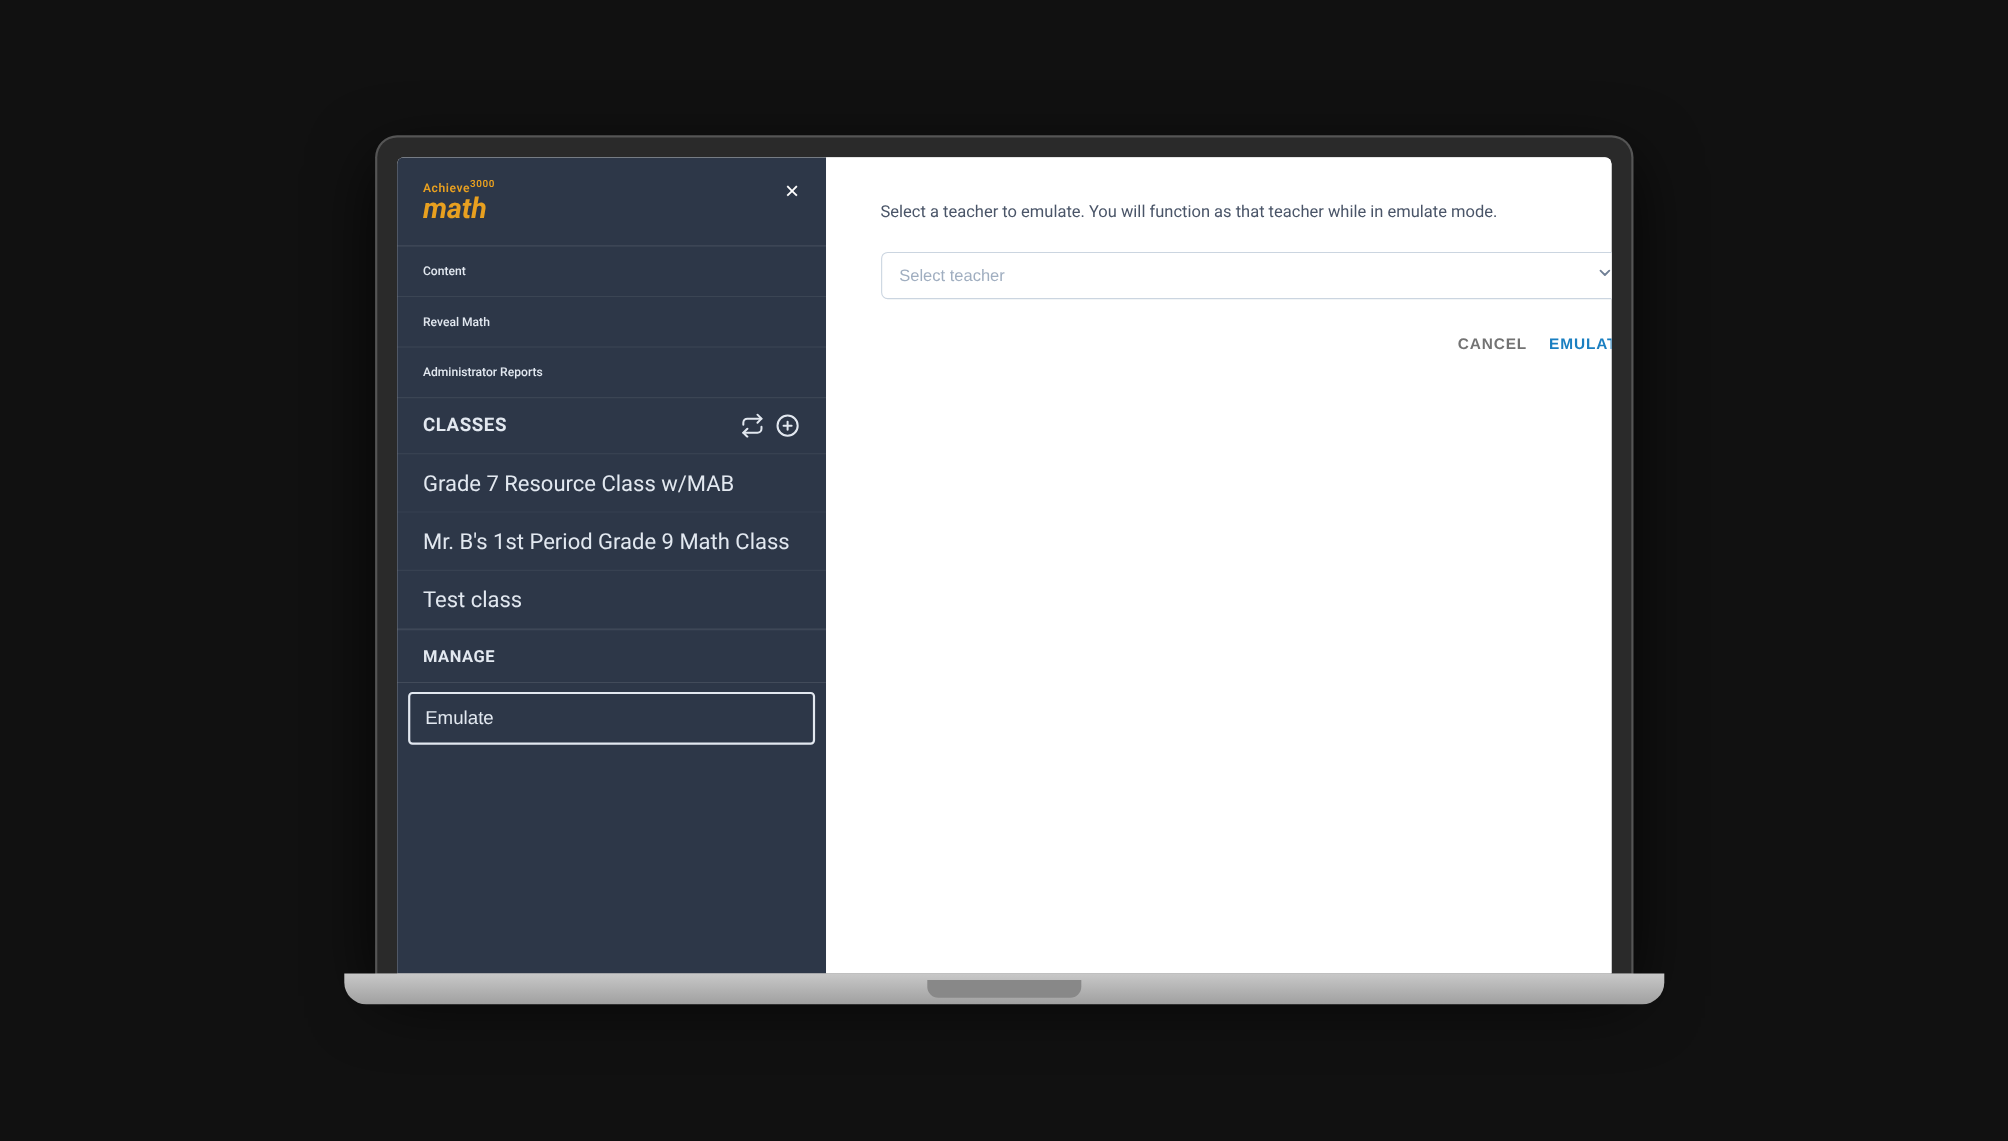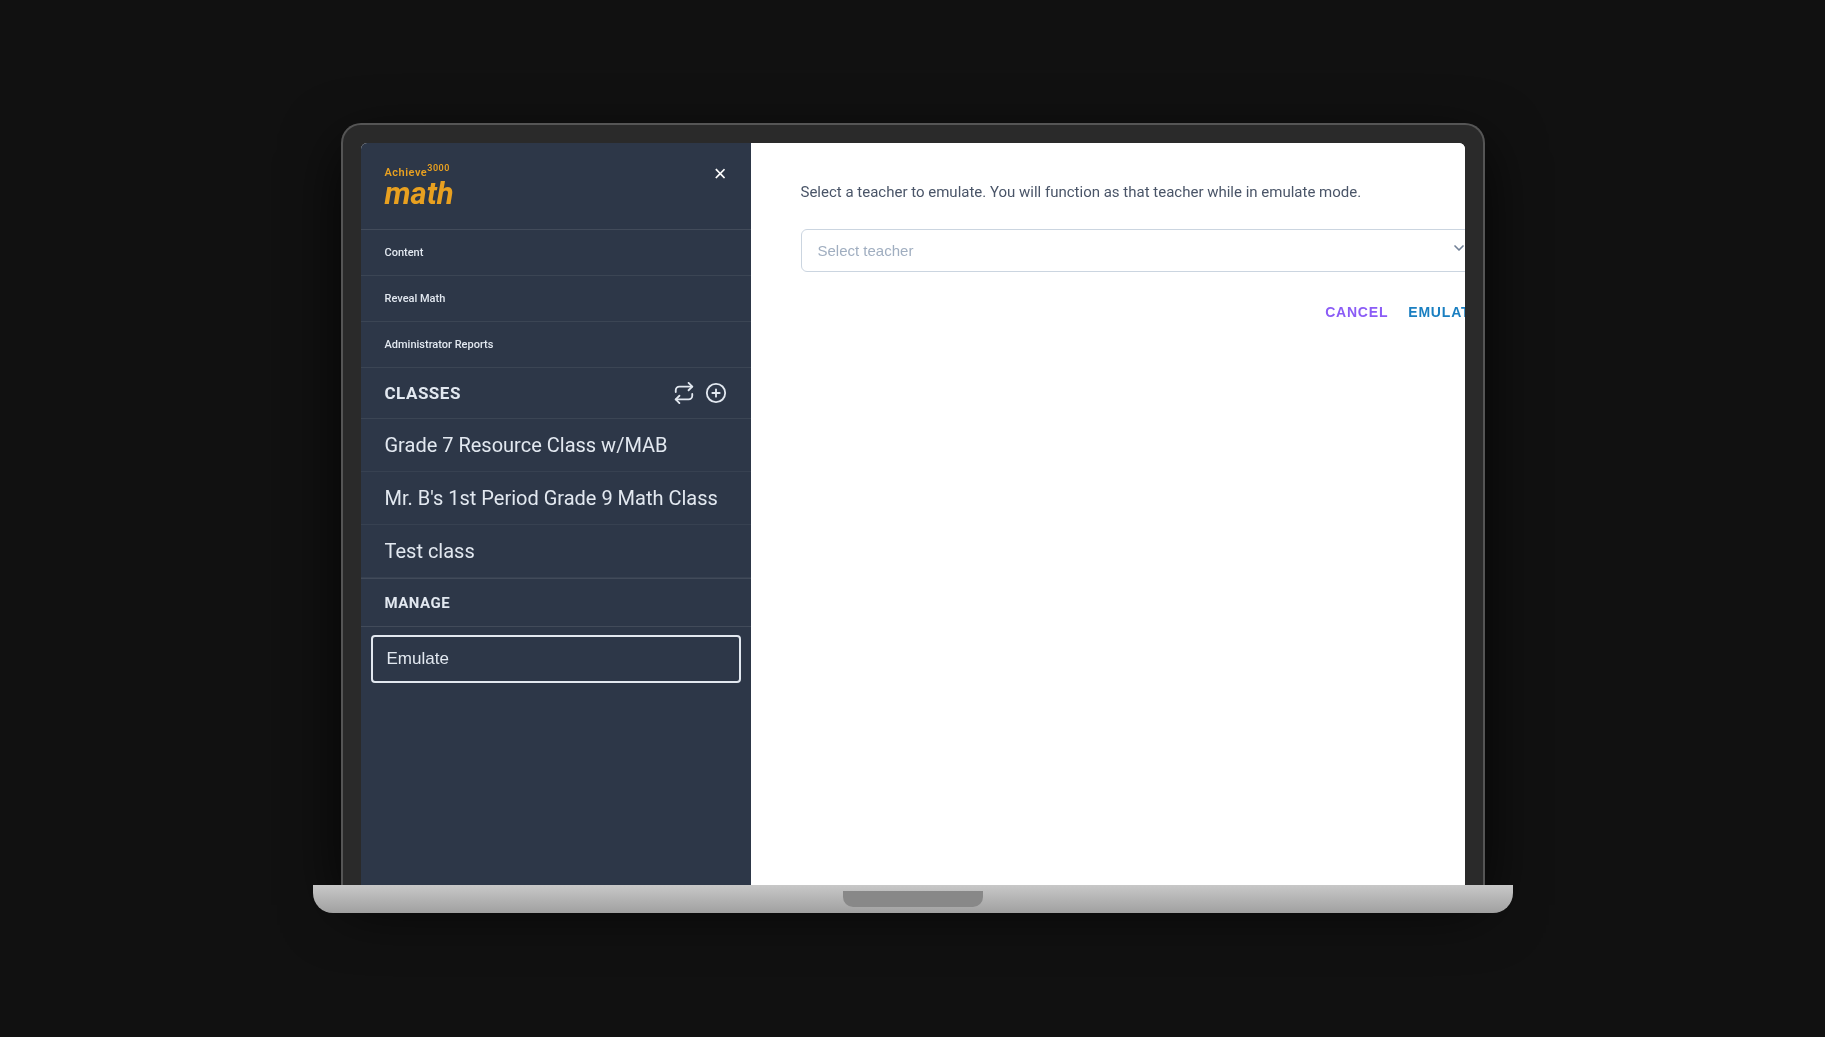--- a/index.html
+++ b/index.html
@@ -80,21 +80,21 @@
       color: #e8a020;
       letter-spacing: 0.5px;
     }
 
     .logo-achieve span.three-thousand {
       font-size: 9px;
       vertical-align: super;
     }
 
     .logo-math {
-      font-size: 31px;
+      font-size: 26px;
       font-weight: 700;
       color: #e8a020;
       line-height: 1;
       font-style: italic;
     }
 
     .close-btn {
       color: #fff;
       font-size: 22px;
       cursor: pointer;
@@ -239,21 +239,21 @@
     .action-buttons {
       display: flex;
       justify-content: flex-end;
       gap: 20px;
       width: 680px;
     }
 
     .cancel-btn {
       background: none;
       border: none;
-      color: #8b5cf6;
+      color: #737373;
       font-size: 14px;
       font-weight: 700;
       letter-spacing: 0.8px;
       cursor: pointer;
       text-transform: uppercase;
     }
 
     .emulate-action-btn {
       background: none;
       border: none;

